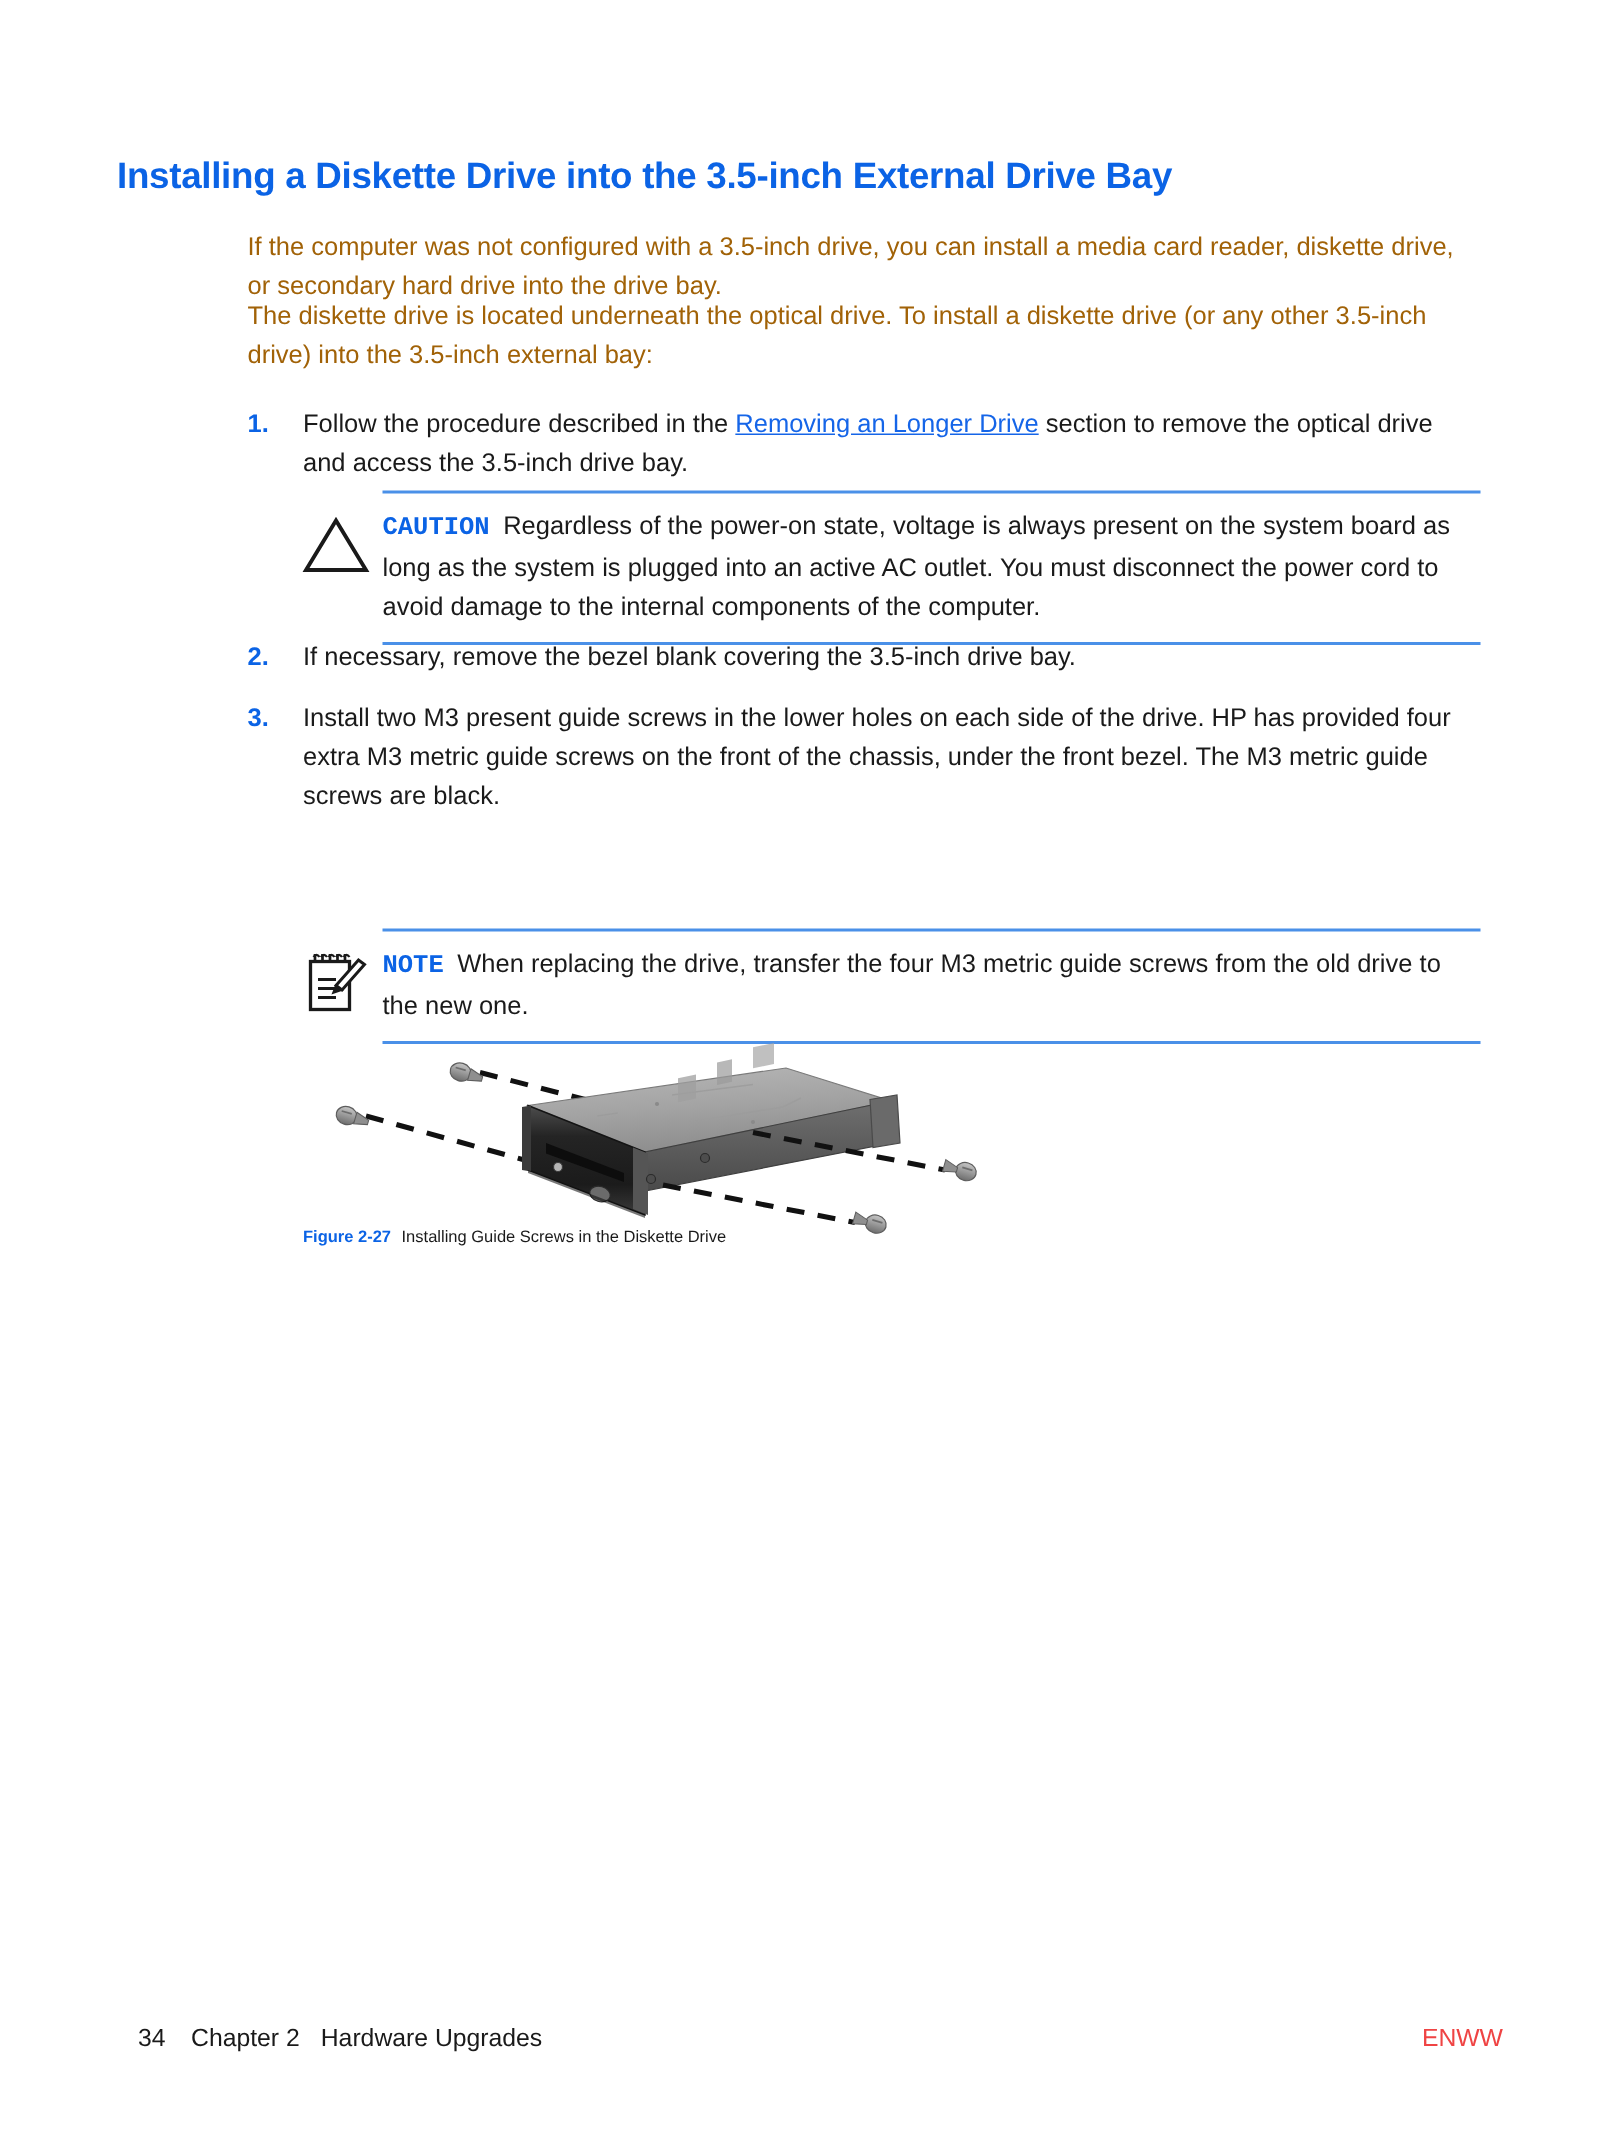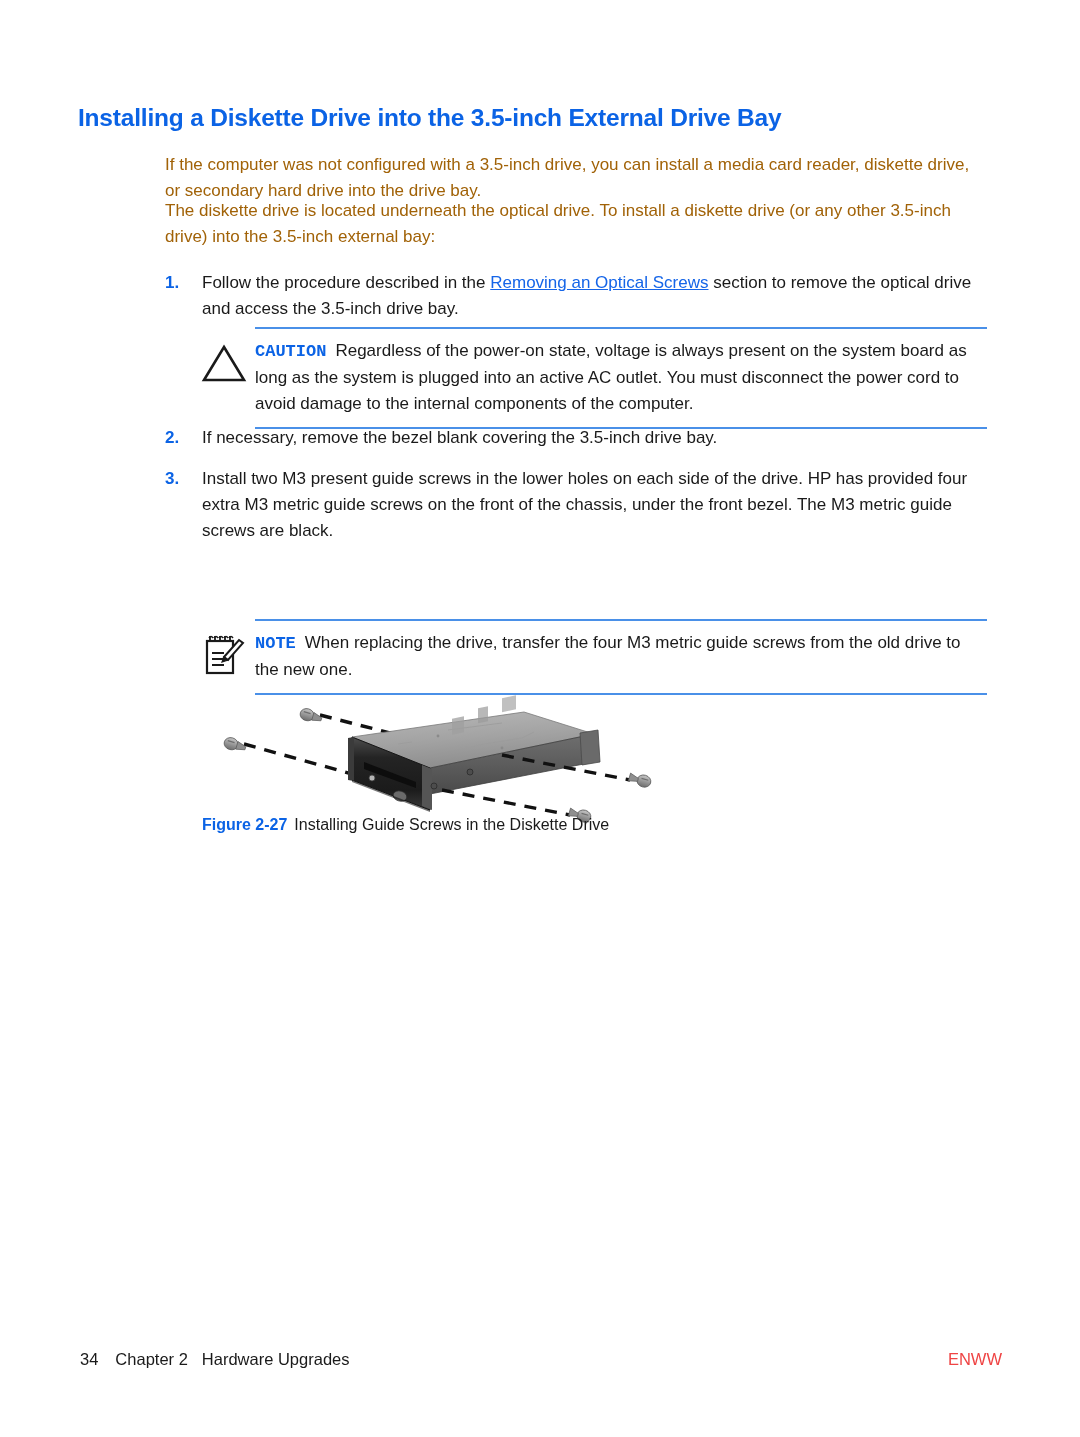--- a/index.html
+++ b/index.html
@@ -124,35 +124,35 @@
     position: absolute;
     left: 202px;
     top: 692px;
     width: 500px;
     height: 148px;
   }
   .figure-caption {
     position: absolute;
     left: 202px;
     top: 814px;
-    font-size: 16px;
+    font-size: 11px;
     line-height: 22px;
     color: #1a1a1a;
     white-space: nowrap;
   }
   .figure-caption .fig-num {
     font-weight: bold;
     color: #0b63e5;
     margin-right: 7px;
   }
 
   
   .footer-left {
     position: absolute;
-    left: 80px;
+    left: 92px;
     top: 1350px;
     font-size: 16.5px;
     color: #1a1a1a;
     white-space: nowrap;
   }
   .footer-left .pgnum { margin-right: 17px; }
   .footer-left .chap  { margin-right: 14px; }
   .footer-right {
     position: absolute;
     right: 78px;
@@ -168,21 +168,21 @@
 <div class="page">
 
   <div class="section-heading">Installing a Diskette Drive into the 3.5-inch External Drive Bay</div>
 
   <div class="body-para" id="para-1">If the computer was not configured with a 3.5-inch drive, you can install a media card reader, diskette drive, or secondary hard drive into the drive bay.</div>
 
   <div class="body-para" id="para-2">The diskette drive is located underneath the optical drive. To install a diskette drive (or any other 3.5-inch drive) into the 3.5-inch external bay:</div>
 
   <div class="step" id="step-1">
     <span class="num">1.</span>
-    <span class="step-text"><span>Follow the procedure described in the </span><a href="#" class="doclink">Removing an Optical Screws</a><span> section to remove the optical drive and access the 3.5-inch drive bay.</span></span>
+    <span class="step-text"><span>Follow the procedure described in the </span><a href="#" class="doclink">Removing an Longer Drive</a><span> section to remove the optical drive and access the 3.5-inch drive bay.</span></span>
   </div>
 
   <div class="admon" id="caution-1">
     <div class="rule top"></div>
     <span class="admon-icon">
       <svg width="48" height="44" viewBox="0 0 48 44" aria-hidden="true">
         <polygon points="24,6 44,39 4,39" fill="none" stroke="#1a1a1a" stroke-width="2.6" stroke-linejoin="miter"></polygon>
       </svg>
     </span>
     <div class="admon-body">

